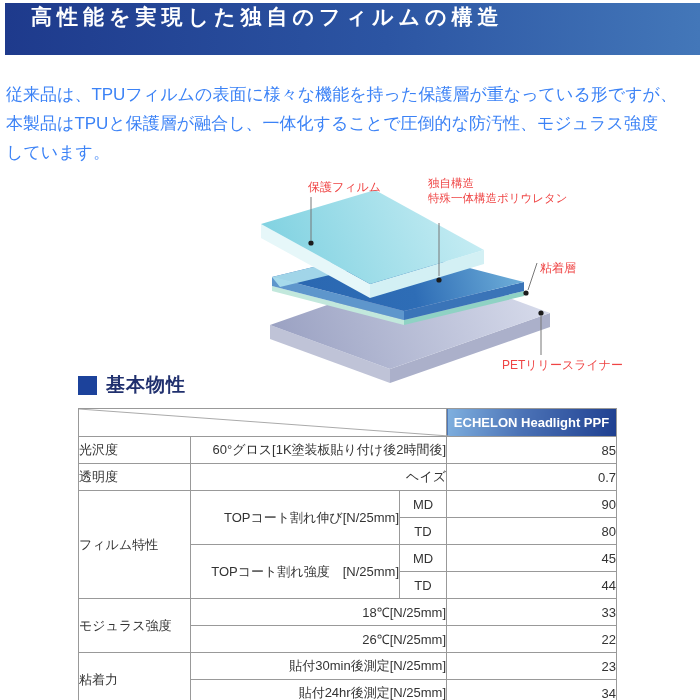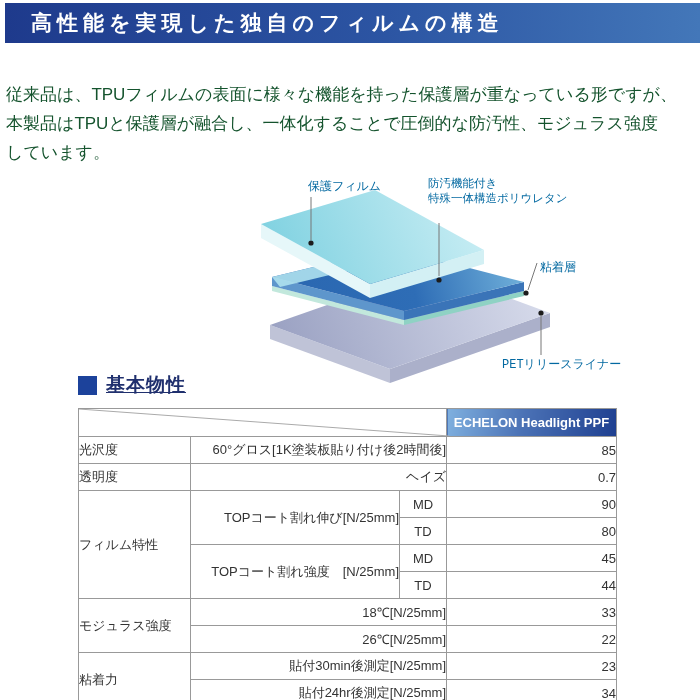--- a/index.html
+++ b/index.html
@@ -4,52 +4,51 @@
 <style>
   html,body { margin:0; padding:0; }
   body {
     width:700px; height:700px; position:relative; overflow:hidden;
     background:#ffffff;
     font-family:"Liberation Sans", sans-serif;
   }
 
   
   .banner {
-    position:absolute; left:5px; top:3px; width:695px; height:40px;
+    position:absolute; left:5px; top:3px; width:695px; height:52px;
     background:linear-gradient(90deg,#1e3a8c 0%,#2c55a3 55%,#4377b9 100%);
-    display:flex; align-items:center;
+    display:flex; align-items:flex-start;
   }
   .banner h1 {
     margin:0 0 0 26px;
     font-family:"DejaVu Serif","Liberation Serif",serif;
     font-size:21px; font-weight:700; color:#ffffff; letter-spacing:5px;
     white-space:nowrap;
   }
 
   
   .intro {
     position:absolute; left:6px; top:80px; width:690px;
-    font-size:17px; line-height:29px; color:#14532d;
+    font-size:17px; line-height:29px; color:#3b82f6;
   }
   .intro div { white-space:nowrap; }
 
   
   .diagram { position:absolute; left:0; top:170px; width:700px; height:216px; }
   .diagram svg { position:absolute; left:0; top:0; }
   .dlabel {
-    position:absolute; color:#0369a1; font-size:12px; line-height:15px;
+    position:absolute; color:#ef4444; font-size:12px; line-height:15px;
     white-space:nowrap;
-    font-family:Liberation Mono, monospace;
   }
   .dlabel.small { font-size:11.5px; }
 
   
   .sec-head { position:absolute; left:78px; top:372px; display:flex; align-items:center; }
   .sec-head .sq { width:19px; height:19px; background:#1c429b; margin-right:9px; }
-  .sec-head .txt { font-size:19px; font-weight:700; color:#20306e; letter-spacing:1px;text-decoration:underline; }
+  .sec-head .txt { font-size:19px; font-weight:700; color:#20306e; letter-spacing:1px; }
 
   
   table.props {
     position:absolute; left:78px; top:408px; width:538px;
     border-collapse:collapse; table-layout:fixed;
     font-size:13px; color:#333333;
   }
   table.props td, table.props th { border:1px solid #999999; padding:0; height:26px; }
   table.props tr.hdr th { height:27px; }
   th.diag { position:relative; background:#ffffff; }
@@ -128,21 +127,21 @@
       <circle cx="439" cy="110" r="2.6"></circle>
       <circle cx="526" cy="123" r="2.6"></circle>
       <circle cx="541" cy="143" r="2.6"></circle>
     </g>
   </svg>
 
   <div class="dlabel" style="left:308px; top:10px;">
     <div>保護フィルム</div>
   </div>
   <div class="dlabel small" style="left:428px; top:6px;">
-    <div>防汚機能付き</div>
+    <div>独自構造</div>
     <div>特殊一体構造ポリウレタン</div>
   </div>
   <div class="dlabel" style="left:540px; top:61px;margin-top:30px;">
     <div>粘着層</div>
   </div>
   <div class="dlabel" style="left:502px; top:188px;">
     <div>PETリリースライナー</div>
   </div>
 </div>
 

